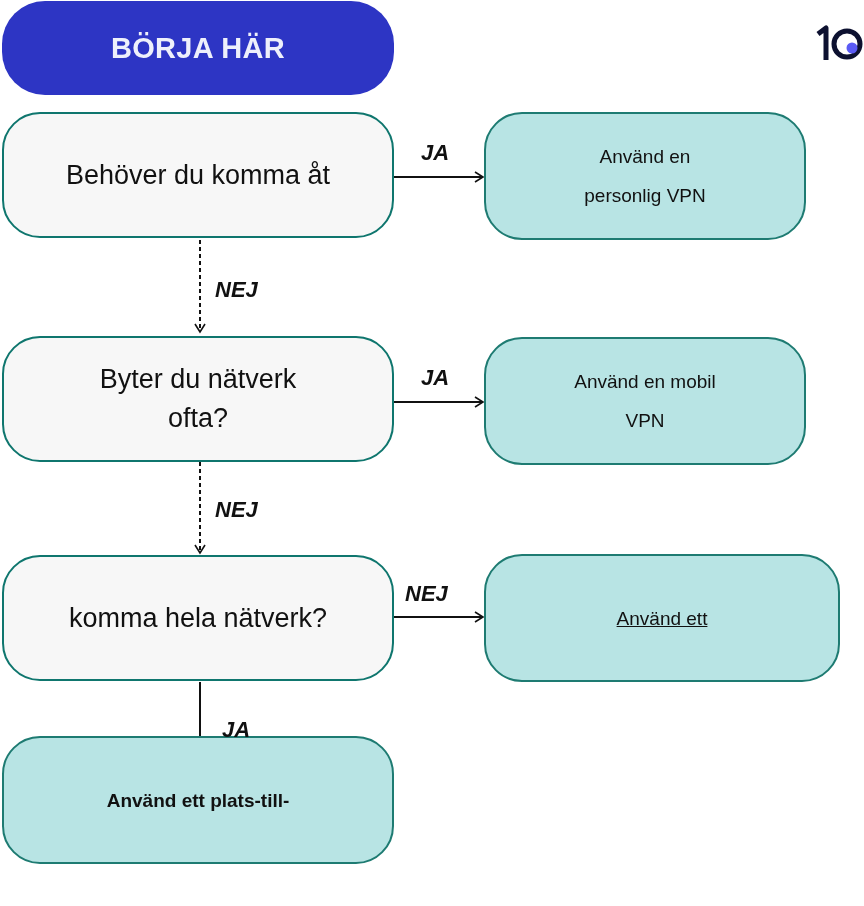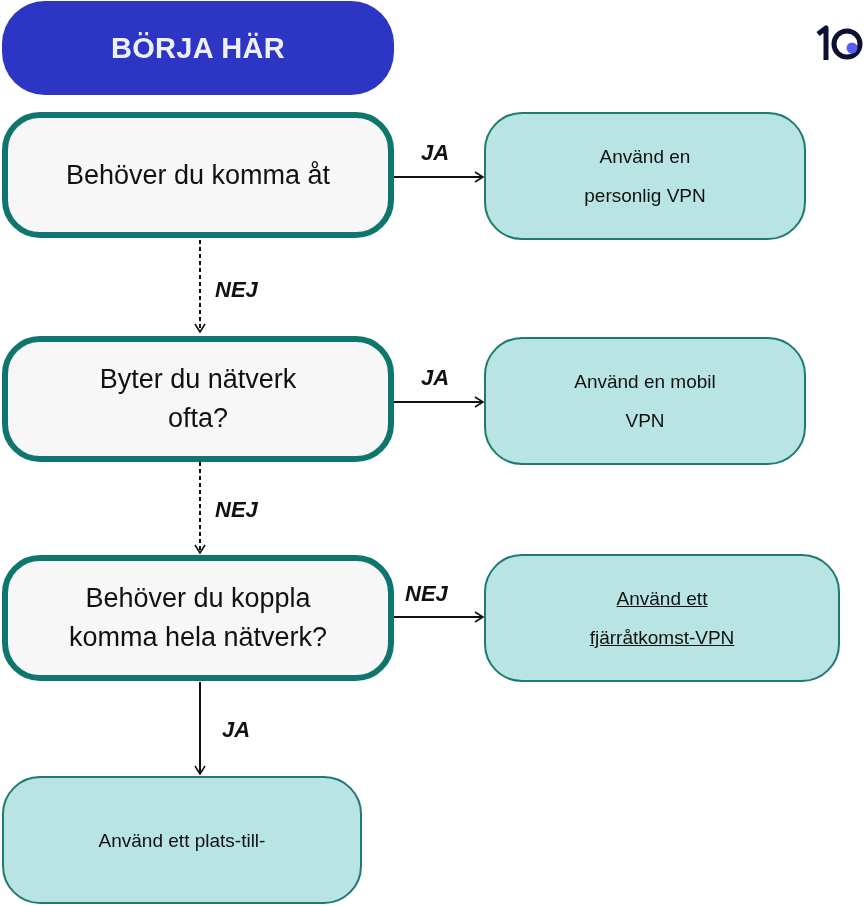--- a/index.html
+++ b/index.html
@@ -3,21 +3,21 @@
 <meta charset="utf-8">
 <style>
   html, body { margin:0; padding:0; background:#ffffff; }
   body { width:864px; height:906px; position:relative; overflow:hidden;
          font-family:"Liberation Sans", "DejaVu Sans", sans-serif; color:#111; }
   .start { position:absolute; left:2px; top:1px; width:392px; height:94px;
            background:#2d35c4; border-radius:43px; display:flex; align-items:center;
            justify-content:center; color:#eef0fb; font-weight:bold; font-size:29px; letter-spacing:0.3px; }
   .logo { position:absolute; left:814px; top:24px; width:50px; height:40px; }
   .q { position:absolute; left:2px; width:392px; height:126px; background:#f7f7f7;
-       border:6px solid #0f766e; border-radius:38px; box-sizing:border-box;
+       border:2px solid #0f766e; border-radius:38px; box-sizing:border-box;
        display:flex; align-items:center; justify-content:center; text-align:center;
        font-size:27px; line-height:39px; }
   .a { position:absolute; left:484px; width:322px; height:128px; background:#b8e4e4;
        border:2px solid #1e7b72; border-radius:38px; box-sizing:border-box;
        display:flex; align-items:center; justify-content:center; text-align:center;
        font-size:19px; line-height:39px; }
   .lbl { position:absolute; font-weight:bold; font-size:22px;font-style:italic; }
   svg.lines { position:absolute; left:0; top:0; }
 </style>
 </head>
@@ -53,44 +53,42 @@
     </div>
 </div>
 <div class="q" style="top:336px;">
   <div>
       <div>Byter du nätverk</div>
       <div>ofta?</div>
     </div>
 </div>
 <div class="q" style="top:555px;">
   <div>
-      <div>Behöver du koppla</div>
       <div>komma hela nätverk?</div>
     </div>
 </div>
 
 <div class="a" style="top:112px;">
   <div>
       <div>Använd en</div>
       <div>personlig VPN</div>
     </div>
 </div>
 <div class="a" style="top:337px;">
   <div>
       <div>Använd en mobil</div>
       <div>VPN</div>
     </div>
 </div>
 <div class="a" style="top:554px; width:356px;text-decoration:underline;">
   <div>
       <div>Använd ett</div>
-      <div>fjärråtkomst-VPN</div>
     </div>
 </div>
-<div class="a" style="top:776px; left:2px; width:360px;">
+<div class="a" style="top:736px; left:2px; width:392px;font-weight:bold;">
   <div>
       <div>Använd ett plats-till-</div>
     </div>
 </div>
 
 <div class="lbl" style="left:421px; top:140px;">JA</div>
 <div class="lbl" style="left:215px; top:277px;">NEJ</div>
 <div class="lbl" style="left:421px; top:365px;">JA</div>
 <div class="lbl" style="left:215px; top:497px;">NEJ</div>
 <div class="lbl" style="left:405px; top:581px;">NEJ</div>

